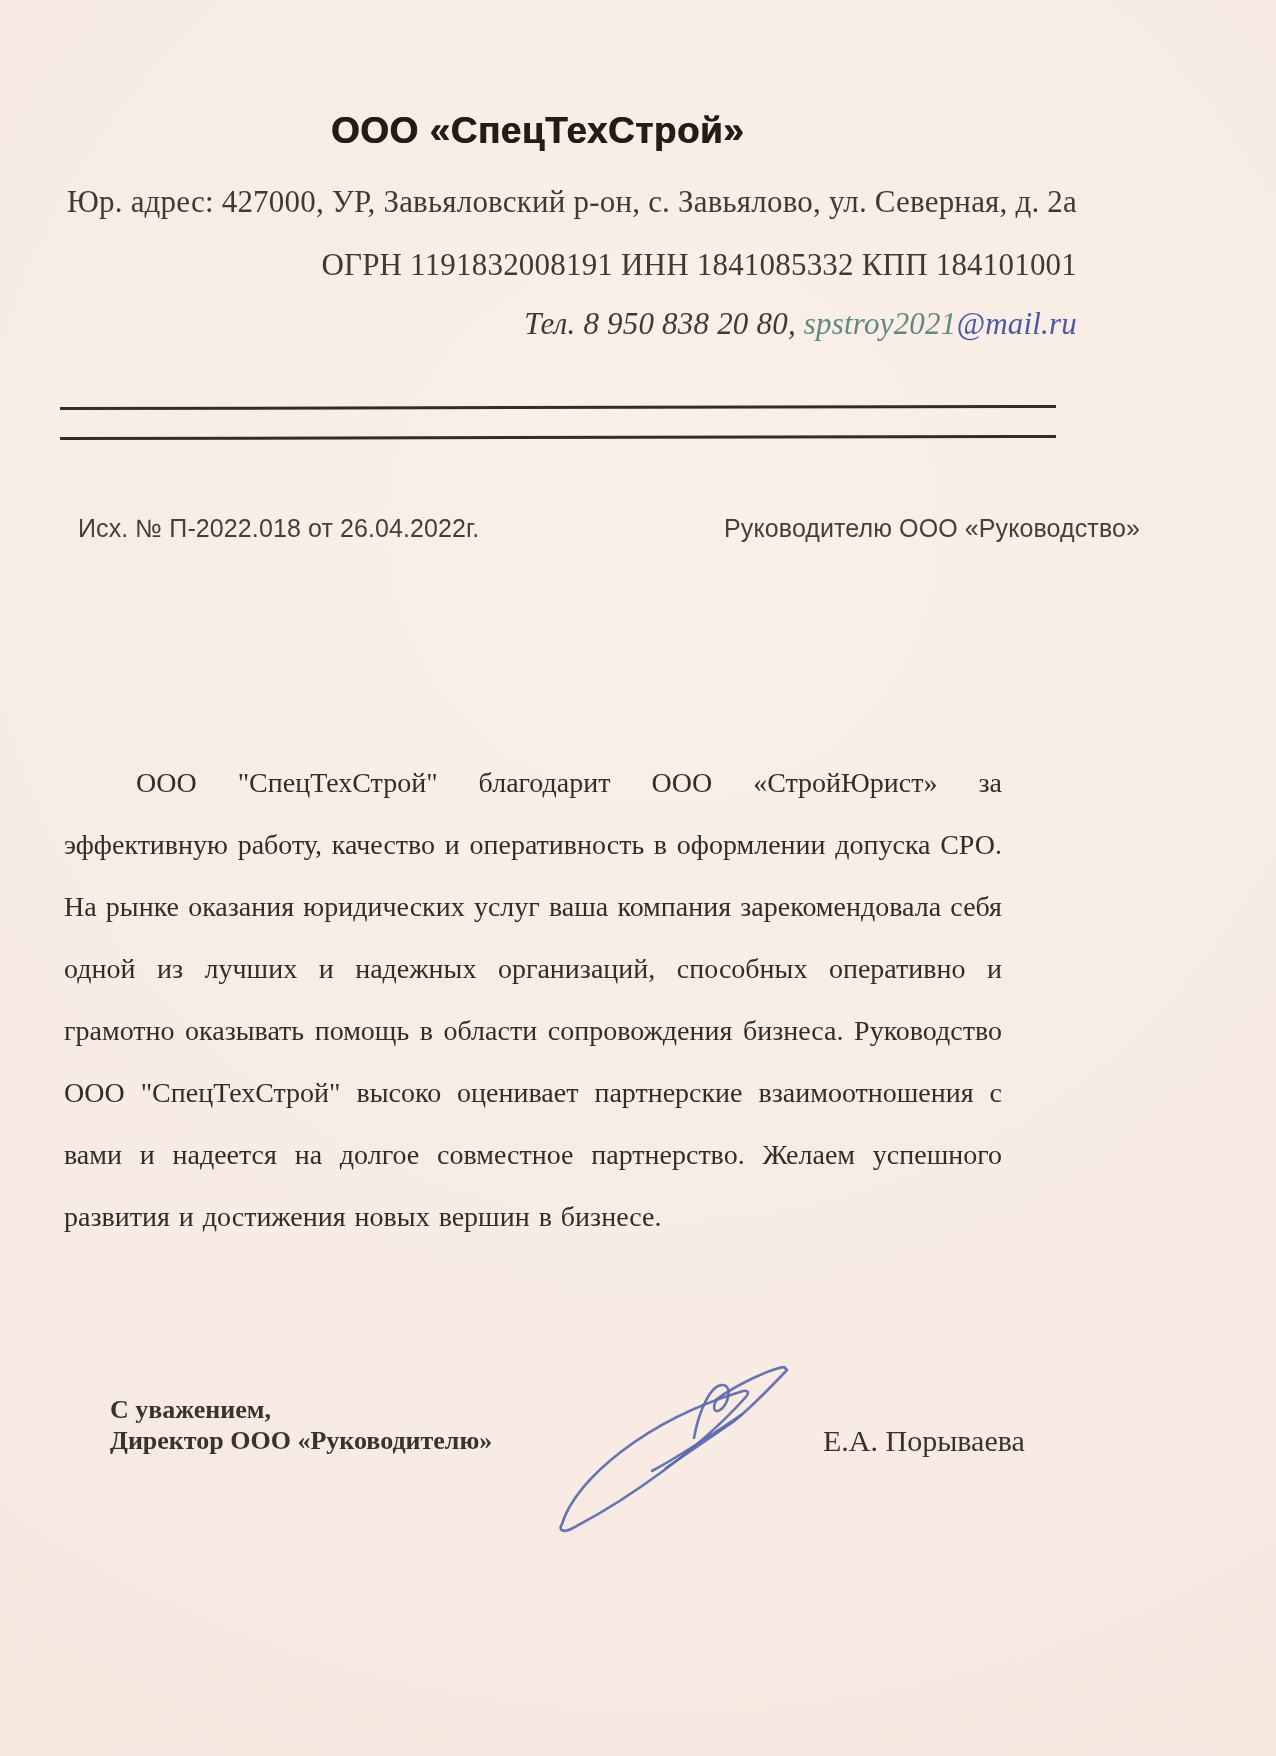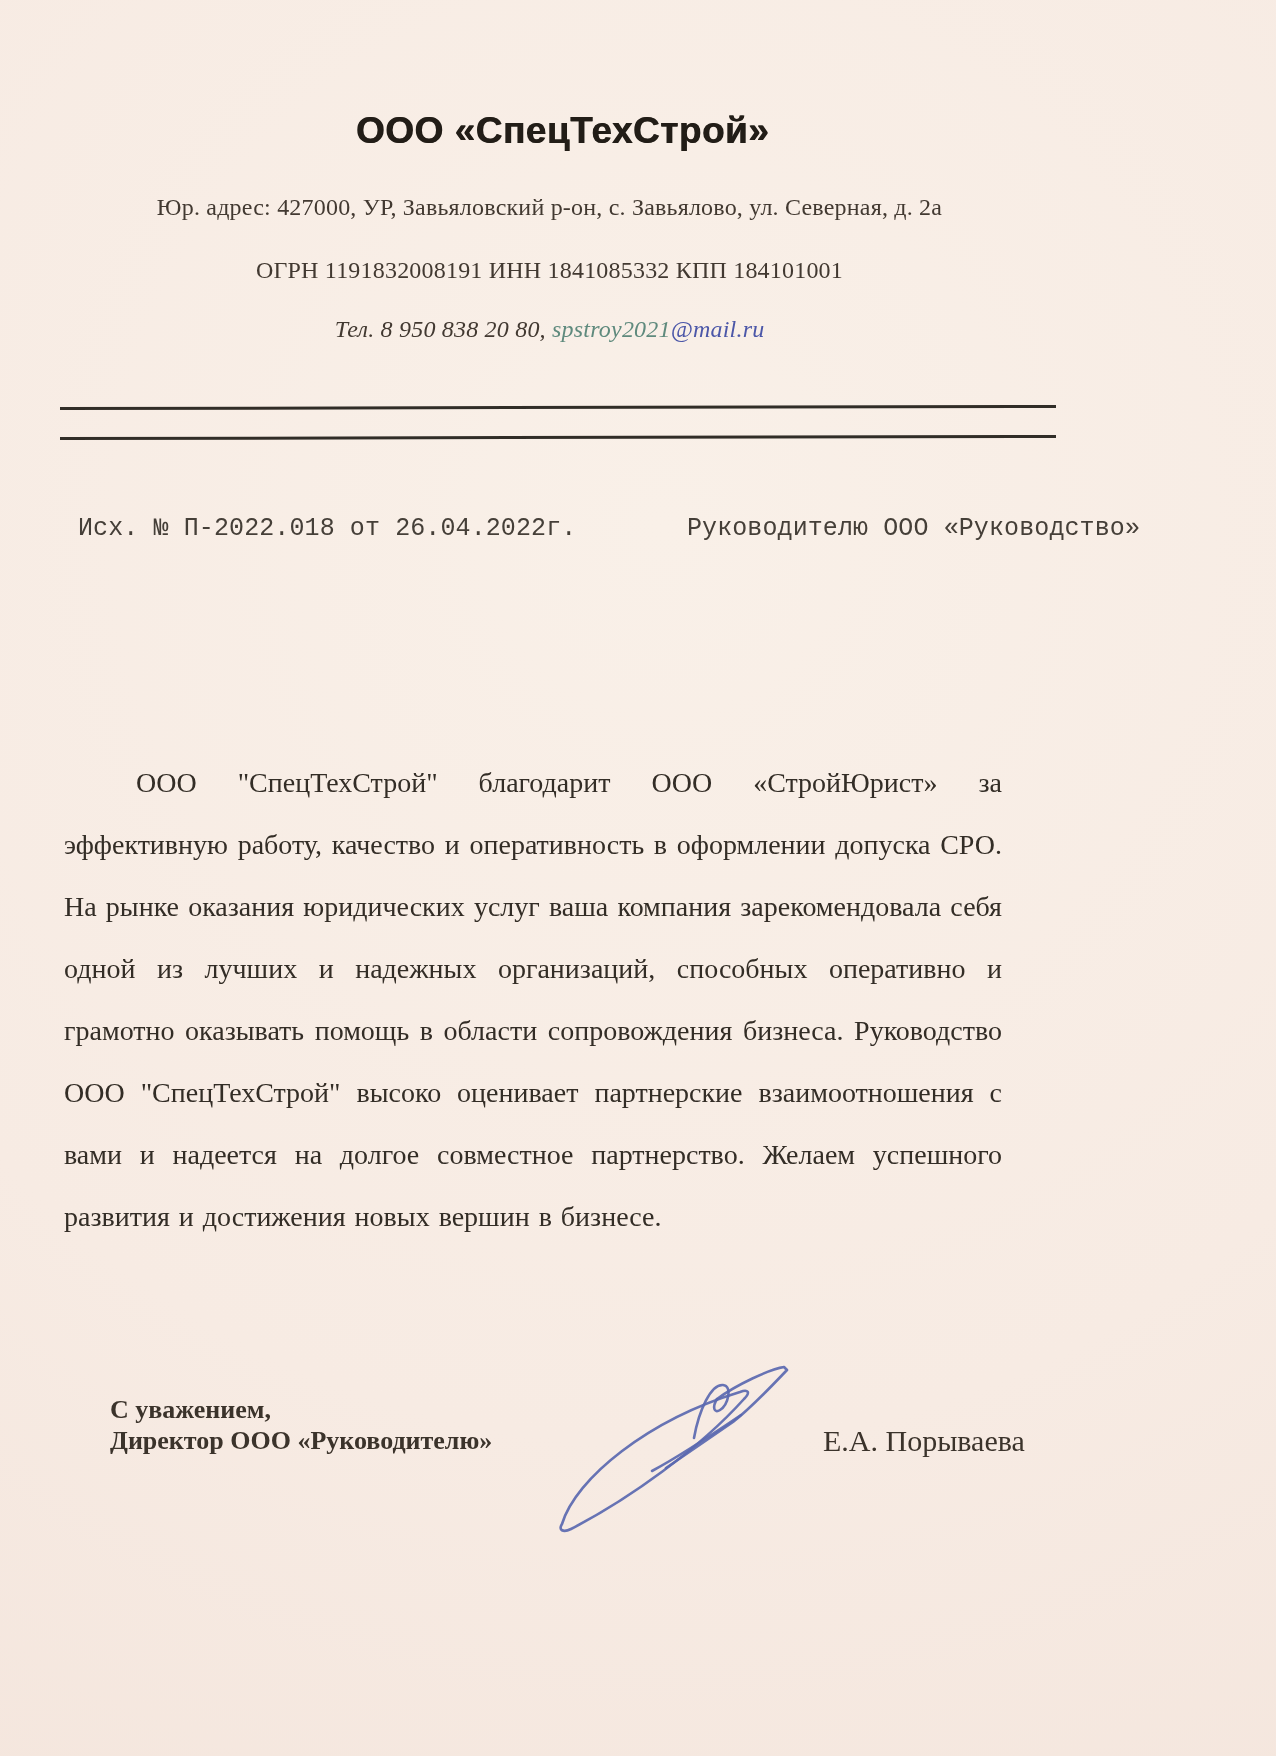--- a/index.html
+++ b/index.html
@@ -27,29 +27,28 @@
     left: 0;
     width: 1075px;            
     margin: 0;
     text-align: center;
     font-family: "Liberation Sans", "DejaVu Sans", sans-serif;
     font-size: 37px;
     font-weight: 700;
     letter-spacing: 0.5px;
     color: #221d17;
     text-shadow: 0.7px 0 0 #221d17;   
-    padding-left: 25px;
   }
   .head-line {
     position: absolute;
     left: 0;
     width: 1075px;
-    margin: 12px;
-    text-align: center;
-    font-size: 24px;
+    margin: 2px;
+    text-align: right;
+    font-size: 31px;
     color: #423931;
     letter-spacing: 0.2px;
   }
   .head-address   { top: 182px; }
   .head-reg       { top: 245px; }
   .head-phone     { top: 304px; font-style: italic; }
   .email-user     { color: #5f8a7d; }
   .email-domain   { color: #4c57a8; }
 
   
@@ -64,21 +63,21 @@
   .rule-bottom { top: 436px; transform: rotate(-0.12deg); }
 
   
   .ref-row {
     position: absolute;
     top: 514px;
     left: 78px;
     width: 1062px;
     display: flex;
     justify-content: space-between;
-    font-family: Liberation Mono, monospace;
+    font-family: Liberation Sans, sans-serif;
     font-size: 25px;
     color: #453f38;
     letter-spacing: 0.1px;
   }
 
   
   .body-paragraph {
     position: absolute;
     top: 752px;
     left: 64px;

